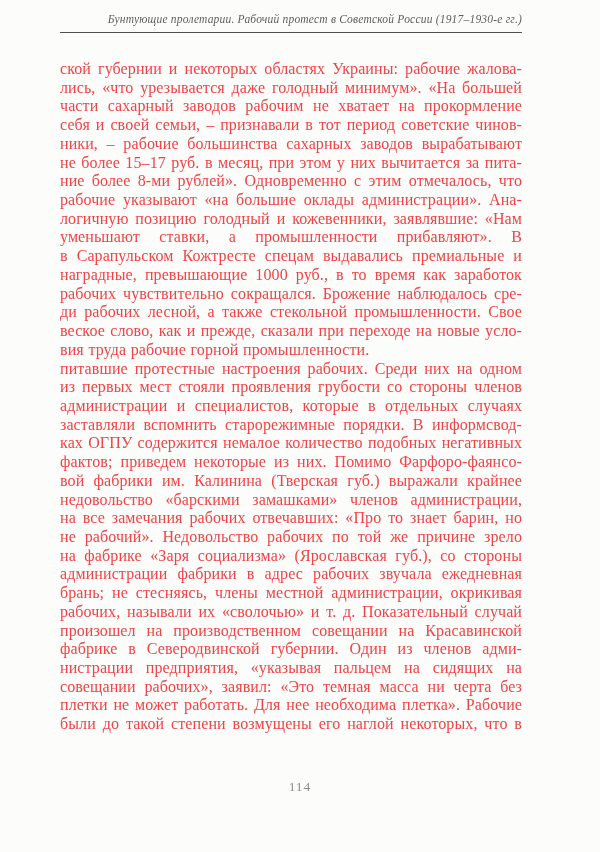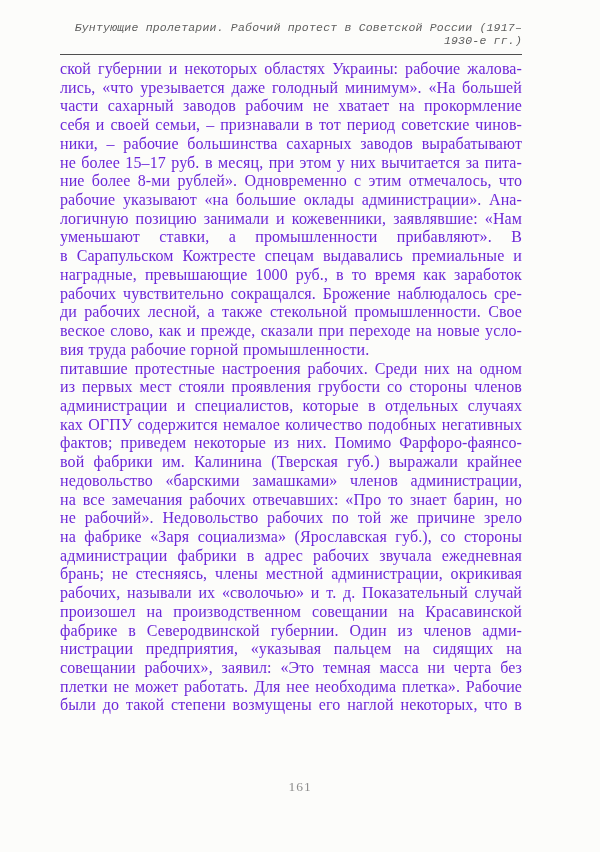--- a/index.html
+++ b/index.html
@@ -11,37 +11,36 @@
     position: relative;
     width: 600px;
     height: 852px;
     background: #fcfcfa;
     font-family: "Liberation Serif", serif;
     overflow: hidden;
   }
   .running-head {
     position: absolute;
     left: 60px;
-    top: 21px;
+    top: 13px;
     width: 462px;
     text-align: right;
     font-style: italic;
     font-size: 11.5px;
     letter-spacing: 0.2px;
     color: #5e5e5e;
     padding-bottom: 7px;
     border-bottom: 1px solid #4f4f4f;
-    font-family: Liberation Mono, monospace;
   }
   .text-block {
     position: absolute;
     left: 60px;
     top: 60px;
     width: 462px;
-    color: #6d28d9;
+    color: #ef4444;
   }
   .paragraph {
     margin: 0;
     padding: 0;
   }
   .line {
     font-size: 16px;
     line-height: 18.72px;
     height: 18.72px;
     overflow: hidden;
@@ -76,46 +75,47 @@
   <div class="text-block">
       <div class="paragraph">
         <div class="line">ской губернии и некоторых областях Украины: рабочие жалова-</div>
         <div class="line">лись, «что урезывается даже голодный минимум». «На большей</div>
         <div class="line">части сахарный заводов рабочим не хватает на прокормление</div>
         <div class="line">себя и своей семьи, – признавали в тот период советские чинов-</div>
         <div class="line">ники, – рабочие большинства сахарных заводов вырабатывают</div>
         <div class="line">не более 15–17 руб. в месяц, при этом у них вычитается за пита-</div>
         <div class="line">ние более 8-ми рублей». Одновременно с этим отмечалось, что</div>
         <div class="line">рабочие указывают «на большие оклады администрации». Ана-</div>
-        <div class="line">логичную позицию занимали и кожевенники, заявлявшие: «Нам</div>
+        <div class="line">логичную позицию голодный и кожевенники, заявлявшие: «Нам</div>
         <div class="line">уменьшают ставки, а промышленности прибавляют». В частности,</div>
         <div class="line">в Сарапульском Кожтресте спецам выдавались премиальные и</div>
         <div class="line">наградные, превышающие 1000 руб., в то время как заработок</div>
         <div class="line">рабочих чувствительно сокращался. Брожение наблюдалось сре-</div>
         <div class="line">ди рабочих лесной, а также стекольной промышленности. Свое</div>
         <div class="line">веское слово, как и прежде, сказали при переходе на новые усло-</div>
         <div class="line para-end">вия труда рабочие горной промышленности.</div>
       </div>
       <div class="paragraph">
         <div class="line">питавшие протестные настроения рабочих. Среди них на одном</div>
         <div class="line">из первых мест стояли проявления грубости со стороны членов</div>
         <div class="line">администрации и специалистов, которые в отдельных случаях</div>
+        <div class="line">заставляли вспомнить старорежимные порядки. В информсвод-</div>
         <div class="line">ках ОГПУ содержится немалое количество подобных негативных</div>
         <div class="line">фактов; приведем некоторые из них. Помимо Фарфоро-фаянсо-</div>
         <div class="line">вой фабрики им. Калинина (Тверская губ.) выражали крайнее</div>
         <div class="line">недовольство «барскими замашками» членов администрации,</div>
         <div class="line">на все замечания рабочих отвечавших: «Про то знает барин, но</div>
         <div class="line">не рабочий». Недовольство рабочих по той же причине зрело</div>
         <div class="line">на фабрике «Заря социализма» (Ярославская губ.), со стороны</div>
         <div class="line">администрации фабрики в адрес рабочих звучала ежедневная</div>
         <div class="line">брань; не стесняясь, члены местной администрации, окрикивая</div>
         <div class="line">рабочих, называли их «сволочью» и т. д. Показательный случай</div>
         <div class="line">произошел на производственном совещании на Красавинской</div>
         <div class="line">фабрике в Северодвинской губернии. Один из членов адми-</div>
         <div class="line">нистрации предприятия, «указывая пальцем на сидящих на</div>
         <div class="line">совещании рабочих», заявил: «Это темная масса ни черта без</div>
         <div class="line">плетки не может работать. Для нее необходима плетка». Рабочие</div>
         <div class="line">были до такой степени возмущены его наглой некоторых, что в</div>
       </div>
     </div>
 
-  <div class="folio">161</div>
+  <div class="folio">114</div>
 </div>
 
 </body></html>

